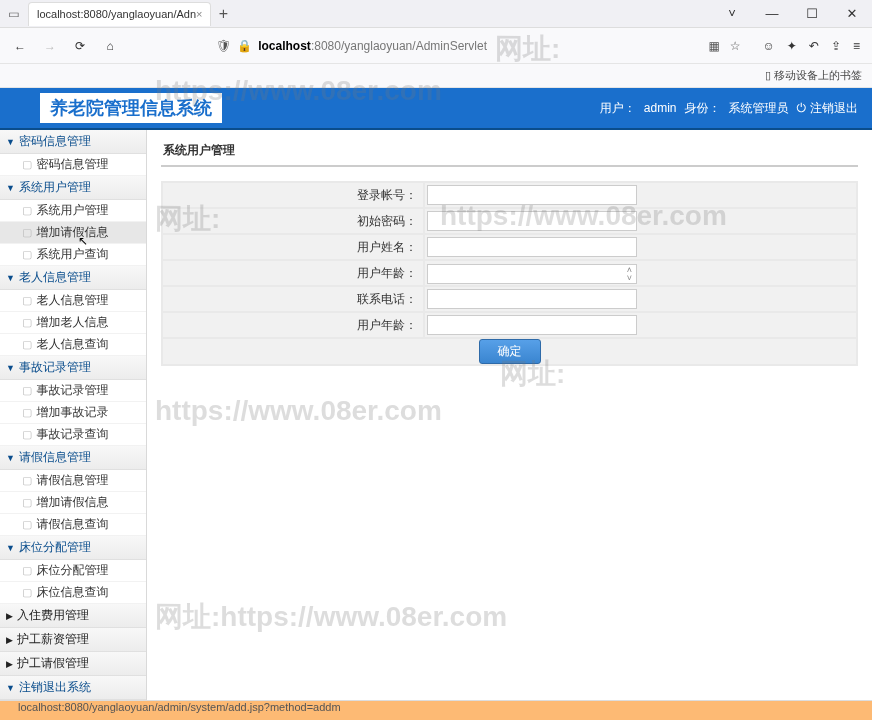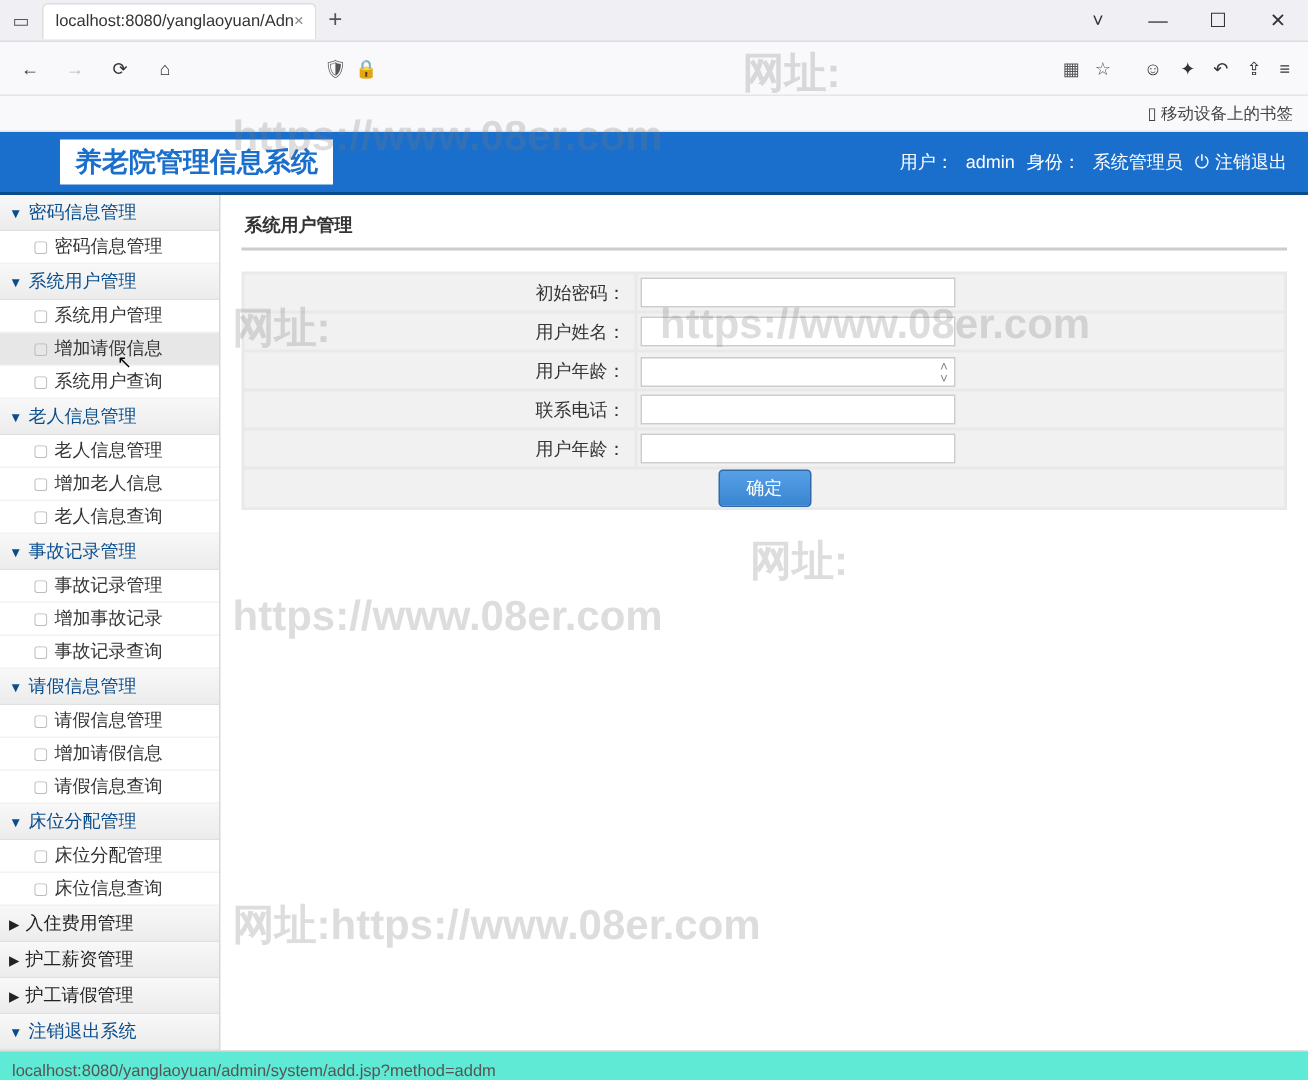--- a/index.html
+++ b/index.html
@@ -64,21 +64,21 @@
   .form-table td.field { padding-left: 2px; }
   .form-table input[type=text], .form-table input[type=number] { width: 210px; height: 20px; border: 1px solid #ccc; padding: 0 4px; font-size: 12px; background:#fff;}
   .spin { width: 210px; height: 20px; border: 1px solid #ccc; display:inline-flex; align-items:center; justify-content:flex-end; padding: 0 4px; background:#fff;}
   .spin-btns { font-size:9px; color:#888; line-height:8px;}
   .form-table .radio-row label { margin-right: 4px; display: inline-flex; align-items: center; gap: 1px; }
   
   .submit-row { height: 34px; text-align: center; vertical-align:middle;}
   .btn-submit { background: linear-gradient(#57a0e8,#3a85d0); color: #fff; border: 1px solid #2e6aa8; border-radius: 3px; padding: 3px 18px; font-size: 12px; cursor: pointer; }
   
   
-  .status-bar { position:absolute; bottom:0; left:0; height: 20px; background: #5eead4; padding: 0 8px; display: flex; align-items: flex-end; font-size: 11px; color: #555; width:100%; border-top:1px solid #ddd;}
+  .status-bar { position:absolute; bottom:0; left:0; height: 20px; background: #fdba74; padding: 0 18px; display: flex; align-items: flex-start; font-size: 11px; color: #555; width:100%; border-top:1px solid #ddd;}
 </style>
 </head>
 <body>
 
 <div class="watermark wm1">网址:</div>
 <div class="watermark wm1b">https://www.08er.com</div>
 <div class="watermark wm2">网址:</div>
 <div class="watermark wm2b">https://www.08er.com</div>
 <div class="watermark wm3">网址:</div>
 <div class="watermark wm3b">https://www.08er.com</div>
@@ -100,20 +100,21 @@
 </div>
 
 <div class="url-bar">
   <div class="nav-btn">←</div>
   <div class="nav-btn" style="color:#bbb">→</div>
   <div class="nav-btn">⟳</div>
   <div class="nav-btn">⌂</div>
   <div class="url-input">
     <span class="url-lock">🛡</span>
     <span class="url-lock">🔒</span>
+    <span class="url-text"><b>localhost</b><span>:8080/yanglaoyuan/AdminServlet</span></span>
   </div>
   <div class="url-icons">
     <span>▦</span>
     <span>☆</span>
   </div>
   <div class="toolbar-icons">
     <span>☺</span>
     <span>✦</span>
     <span>↶</span>
     <span>⇪</span>
@@ -244,20 +245,24 @@
       <div class="menu-group-header">
         <span class="arrow">▼</span>
         <span>注销退出系统</span>
       </div>
     </div>
 
   <div class="content">
     <div class="page-title">系统用户管理</div>
     <table class="form-table">
       <tbody>
+          <tr>
+        <td class="label">登录帐号：</td>
+        <td class="field"><input type="text" style=""></td>
+      </tr>
       <tr>
         <td class="label">初始密码：</td>
         <td class="field"><input type="text" style=""></td>
       </tr>
       <tr>
         <td class="label">用户姓名：</td>
         <td class="field"><input type="text" style=""></td>
       </tr>
       <tr>
         <td class="label">用户年龄：</td>

